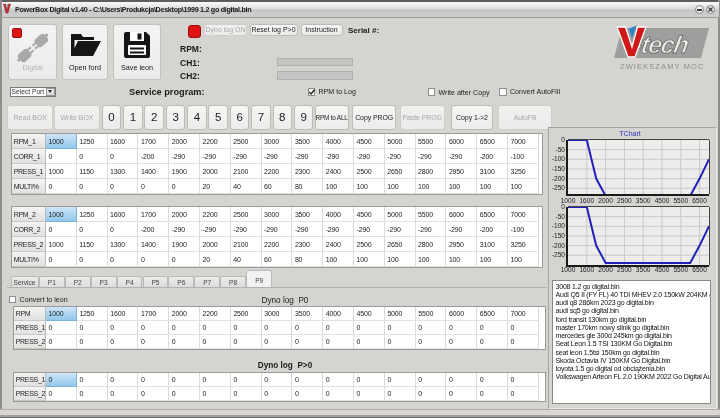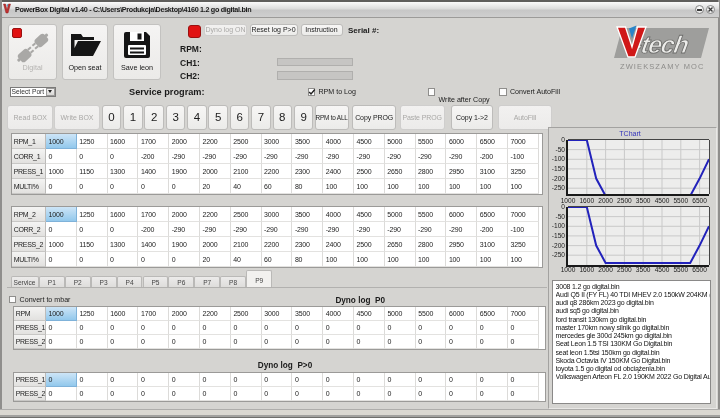--- a/index.html
+++ b/index.html
@@ -20,21 +20,21 @@
 </style></head><body>
 
 <div class="abs" style="left:0;top:0;width:720px;height:1.5px;background:#5f5e5c;"></div>
 <div class="abs" style="left:0;top:0;width:2px;height:418px;background:#8f8e8c;"></div>
 <div class="abs" style="left:718px;top:0;width:2px;height:418px;background:#8f8e8c;"></div>
 <div class="abs" style="left:1.5px;top:1.5px;width:717px;height:16px;background:linear-gradient(#fbfbfb,#dcdcdc 45%,#c7c7c7 55%,#cfcfcf);border-bottom:1px solid #9c9b99;"></div>
 <svg class="abs" style="left:2.5px;top:3px;" width="8" height="11" viewBox="0 0 16 22">
 <path d="M1 2 L6 20 L10 20 L15 2 L11 2 L8 14 L5 2 Z" fill="#c03030" stroke="#902020" stroke-width="1"></path>
 <path d="M7 4 L10 2 L9 8 Z" fill="#3a8fc0"></path>
   </svg>
-<div class="abs" style="left:15px;top:5px;font-size:7.2px;letter-spacing:-0.3px;font-weight:bold;color:#1a1a1a;">PowerBox Digital v1.40 - C:\Users\Produkcja\Desktop\4160 1.2 go digital.bin</div>
+<div class="abs" style="left:15px;top:5px;font-size:7.2px;letter-spacing:-0.3px;font-weight:bold;color:#1a1a1a;">PowerBox Digital v1.40 - C:\Users\Produkcja\Desktop\1999 1.2 go digital.bin</div>
 <div class="abs" style="left:695px;top:4.5px;width:9px;height:9px;border-radius:50%;background:radial-gradient(circle at 50% 35%,#ffffff,#dcdcdc);border:1px solid #8a8a8a;"></div>
 <div class="abs" style="left:697.2px;top:9.3px;width:4.5px;height:1.6px;background:#3a3a3a;"></div>
 <div class="abs" style="left:706.3px;top:4.5px;width:9px;height:9px;border-radius:50%;background:radial-gradient(circle at 50% 35%,#ffffff,#dcdcdc);border:1px solid #8a8a8a;"></div>
 <svg class="abs" style="left:708.3px;top:6.5px;" width="5" height="5" viewBox="0 0 5 5">
     <path d="M0.5 0.5 L4.5 4.5 M4.5 0.5 L0.5 4.5" stroke="#3a3a3a" stroke-width="1.3"></path>
   </svg>
 <div class="bigbtn" style="left:8px;top:24px;width:49px;height:56px;"></div>
 <div class="abs" style="left:12px;top:28px;width:10px;height:10px;background:#e11212;border:1px solid #9a1010;border-radius:2px;"></div>
 <svg class="abs" style="left:14px;top:29px;" width="38" height="38" viewBox="0 0 38 38">
 <g fill="#a9a8a6" transform="rotate(-42 19 19)">
@@ -47,21 +47,21 @@
       <rect x="20" y="20" width="4" height="2"></rect>
  <rect x="36" y="17" width="3" height="3" rx="1"></rect>
 </g>
   </svg>
 <div class="abs" style="left:8px;top:63px;width:49px;text-align:center;font-size:7.2px;color:#b4b3b1;">Digital</div>
 <div class="bigbtn" style="left:62px;top:24px;width:46px;height:56px;"></div>
 <svg class="abs" style="left:68px;top:30px;" width="34" height="30" viewBox="0 0 34 30">
 <path d="M3 4 L13 4 L15 7 L26 7 L26 10 L3 10 Z" fill="#151515"></path>
 <path d="M3 4 L3 26 L25 26 L33 11 L10 11 L6.5 18 L6.5 6 Z" fill="#151515"></path>
 </svg>
-<div class="abs" style="left:62px;top:63px;width:46px;text-align:center;font-size:7.2px;color:#151515;">Open seat</div>
+<div class="abs" style="left:62px;top:63px;width:46px;text-align:center;font-size:7.2px;color:#151515;">Open ford</div>
 <div class="bigbtn" style="left:113px;top:24px;width:48px;height:56px;"></div>
 <svg class="abs" style="left:122px;top:30px;" width="30" height="30" viewBox="0 0 30 30">
 <path d="M2 4 Q2 2 4 2 L24 2 L28 6 L28 26 Q28 28 26 28 L4 28 Q2 28 2 26 Z" fill="#151515"></path>
 <rect x="8" y="2" width="14" height="9" fill="#ffffff"></rect>
 <rect x="15.5" y="3.5" width="4" height="6" fill="#151515"></rect>
 <rect x="6" y="15" width="18" height="10" rx="1" fill="#ffffff"></rect>
 <rect x="8" y="17.5" width="14" height="2" fill="#151515"></rect>
 <rect x="8" y="21.5" width="14" height="2" fill="#151515"></rect>
 </svg>
 <div class="abs" style="left:113px;top:63px;width:48px;text-align:center;font-size:7.2px;color:#151515;">Save leon</div>
@@ -86,21 +86,21 @@
 <div class="abs" style="left:11.5px;top:88.2px;font-size:6.7px;color:#333;">Select Port</div>
 <div class="abs" style="left:46px;top:87.5px;width:9px;height:8.5px;background:linear-gradient(#f2f1f0,#d8d7d5);border:1px solid #9a9998;"></div>
 <div class="abs" style="left:48px;top:90px;width:0;height:0;border-left:2.7px solid transparent;border-right:2.7px solid transparent;border-top:3.5px solid #222;"></div>
 <div class="abs" style="left:129px;top:87px;font-size:9.2px;font-weight:bold;color:#1b1b1b;">Service program:</div>
 <div class="cb" style="left:307.7px;top:88px;"></div>
 <svg class="abs" style="left:308.2px;top:88.3px;" width="8" height="8" viewBox="0 0 8 8">
     <path d="M1.2 4 L3 6 L6.8 1.5" stroke="#222" stroke-width="1.4" fill="none"></path>
   </svg>
 <div class="cblab" style="left:318.5px;top:88.3px;">RPM to Log</div>
 <div class="cb" style="left:427.8px;top:88px;"></div>
-<div class="cblab" style="left:438.5px;top:96px;text-align:right;">Write after Copy</div>
+<div class="cblab" style="left:438.5px;top:89px;text-align:right;">Write after Copy</div>
 <div class="cb" style="left:499.4px;top:88px;"></div>
 <div class="cblab" style="left:510px;top:88.3px;">Convert AutoFill</div>
 <div class="btn dis" style="left:7.3px;top:105px;width:46px;height:24.5px;line-height:23px;font-size:7px;">Read BOX</div>
 <div class="btn dis" style="left:54.3px;top:105px;width:45.5px;height:24.5px;line-height:23px;font-size:7px;">Write BOX</div>
 <div class="btn" style="left:101.7px;top:105px;width:19.6px;height:24.5px;line-height:23.5px;font-size:11.5px;">0</div>
 <div class="btn" style="left:123.1px;top:105px;width:19.6px;height:24.5px;line-height:23.5px;font-size:11.5px;">1</div>
 <div class="btn" style="left:144.4px;top:105px;width:19.6px;height:24.5px;line-height:23.5px;font-size:11.5px;">2</div>
 <div class="btn" style="left:165.8px;top:105px;width:19.6px;height:24.5px;line-height:23.5px;font-size:11.5px;">3</div>
 <div class="btn" style="left:187.1px;top:105px;width:19.6px;height:24.5px;line-height:23.5px;font-size:11.5px;">4</div>
 <div class="btn" style="left:208.4px;top:105px;width:19.6px;height:24.5px;line-height:23.5px;font-size:11.5px;">5</div>
@@ -258,22 +258,22 @@
 <div class="tab" style="left:64.8px;width:25.9px;">P2</div>
 <div class="tab" style="left:90.7px;width:25.9px;">P3</div>
 <div class="tab" style="left:116.6px;width:25.9px;">P4</div>
 <div class="tab" style="left:142.5px;width:25.9px;">P5</div>
 <div class="tab" style="left:168.4px;width:25.9px;">P6</div>
 <div class="tab" style="left:194.3px;width:25.9px;">P7</div>
 <div class="tab" style="left:220.2px;width:25.9px;">P8</div>
 <div class="tab" style="left:246px;top:269.5px;width:26.4px;height:17.5px;background:#f2f1ef;line-height:19px;z-index:2;">P9</div>
 <div class="abs" style="left:7px;top:286.5px;width:540px;height:1px;background:#b2b1af;"></div>
 <div class="cb" style="left:9.2px;top:296px;width:7.3px;height:7.3px;"></div>
-<div class="cblab" style="left:19.6px;top:296.4px;">Convert to mbar</div>
-<div class="abs" style="left:185px;top:295.5px;width:200px;text-align:right;font-size:8.2px;font-weight:bold;color:#1b1b1b;">Dyno log&nbsp; P0</div>
+<div class="cblab" style="left:19.6px;top:296.4px;">Convert to leon</div>
+<div class="abs" style="left:185px;top:295.5px;width:200px;text-align:center;font-size:8.2px;font-weight:normal;color:#1b1b1b;">Dyno log&nbsp; P0</div>
 <div class="grid" style="left:12.7px;top:306.1px;width:533.3px;height:44.3px;">
     <div class="ghead" style="left:0;top:0.00px;width:32.4px;height:14.1px;line-height:14.1px;">RPM</div>
     <div class="gcell hi" style="left:32.40px;top:0.00px;width:30.8px;height:14.1px;line-height:14.1px;">1000</div>
     <div class="gcell" style="left:63.20px;top:0.00px;width:30.8px;height:14.1px;line-height:14.1px;">1250</div>
     <div class="gcell" style="left:94.00px;top:0.00px;width:30.8px;height:14.1px;line-height:14.1px;">1600</div>
     <div class="gcell" style="left:124.80px;top:0.00px;width:30.8px;height:14.1px;line-height:14.1px;">1700</div>
     <div class="gcell" style="left:155.60px;top:0.00px;width:30.8px;height:14.1px;line-height:14.1px;">2000</div>
     <div class="gcell" style="left:186.40px;top:0.00px;width:30.8px;height:14.1px;line-height:14.1px;">2200</div>
     <div class="gcell" style="left:217.20px;top:0.00px;width:30.8px;height:14.1px;line-height:14.1px;">2500</div>
     <div class="gcell" style="left:248.00px;top:0.00px;width:30.8px;height:14.1px;line-height:14.1px;">3000</div>

